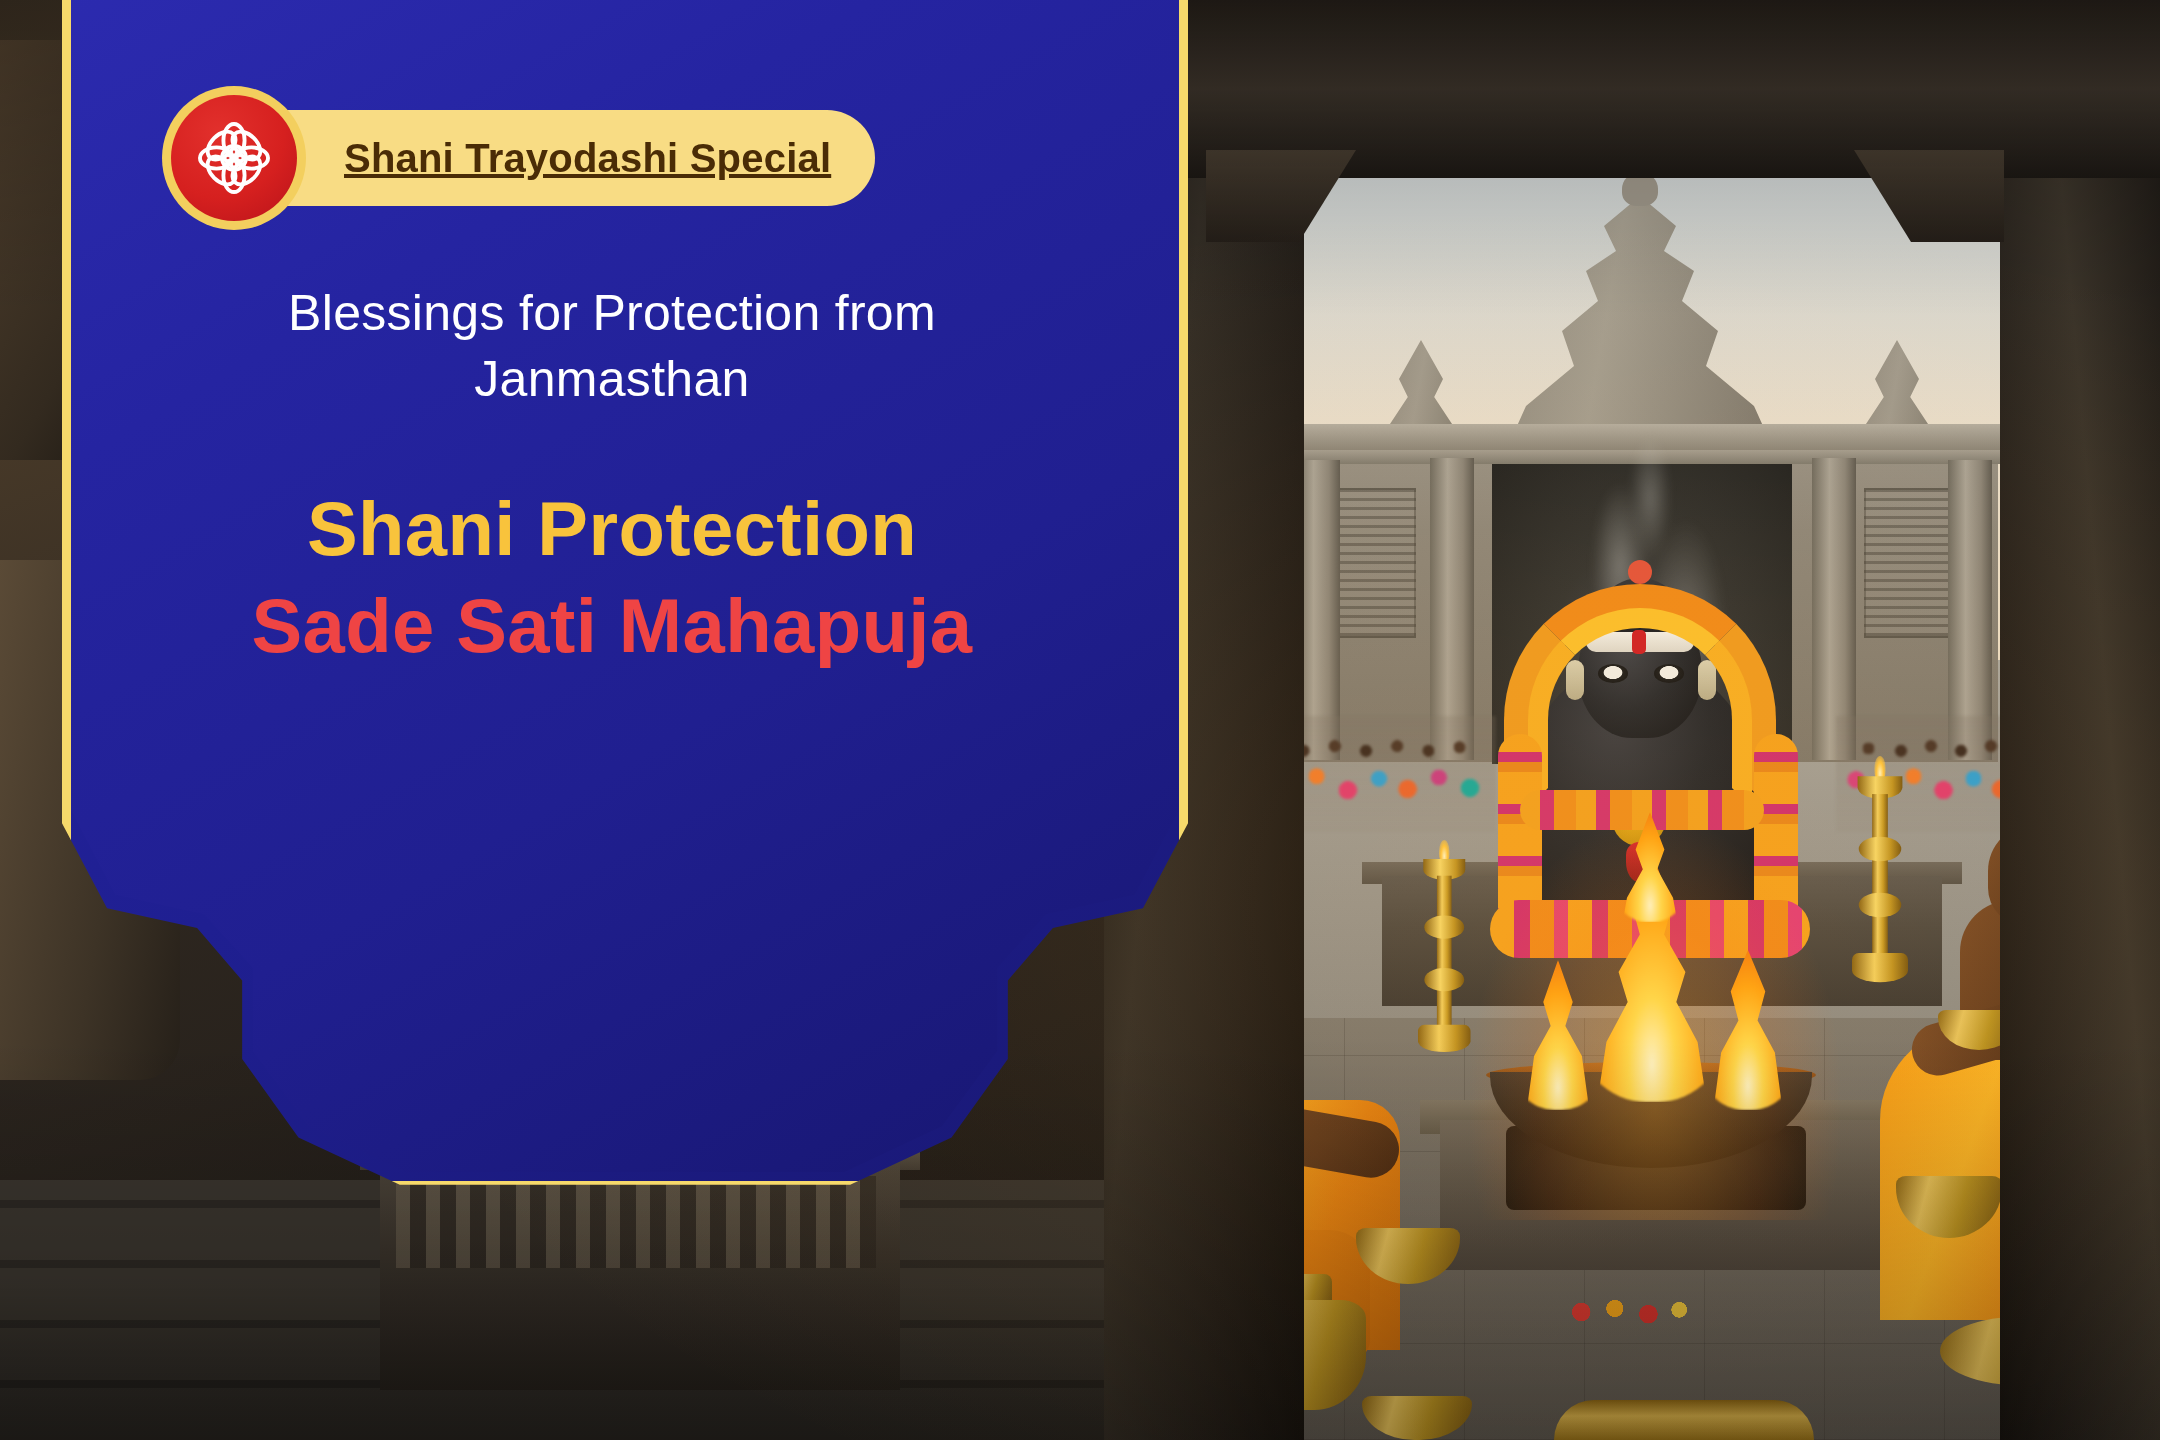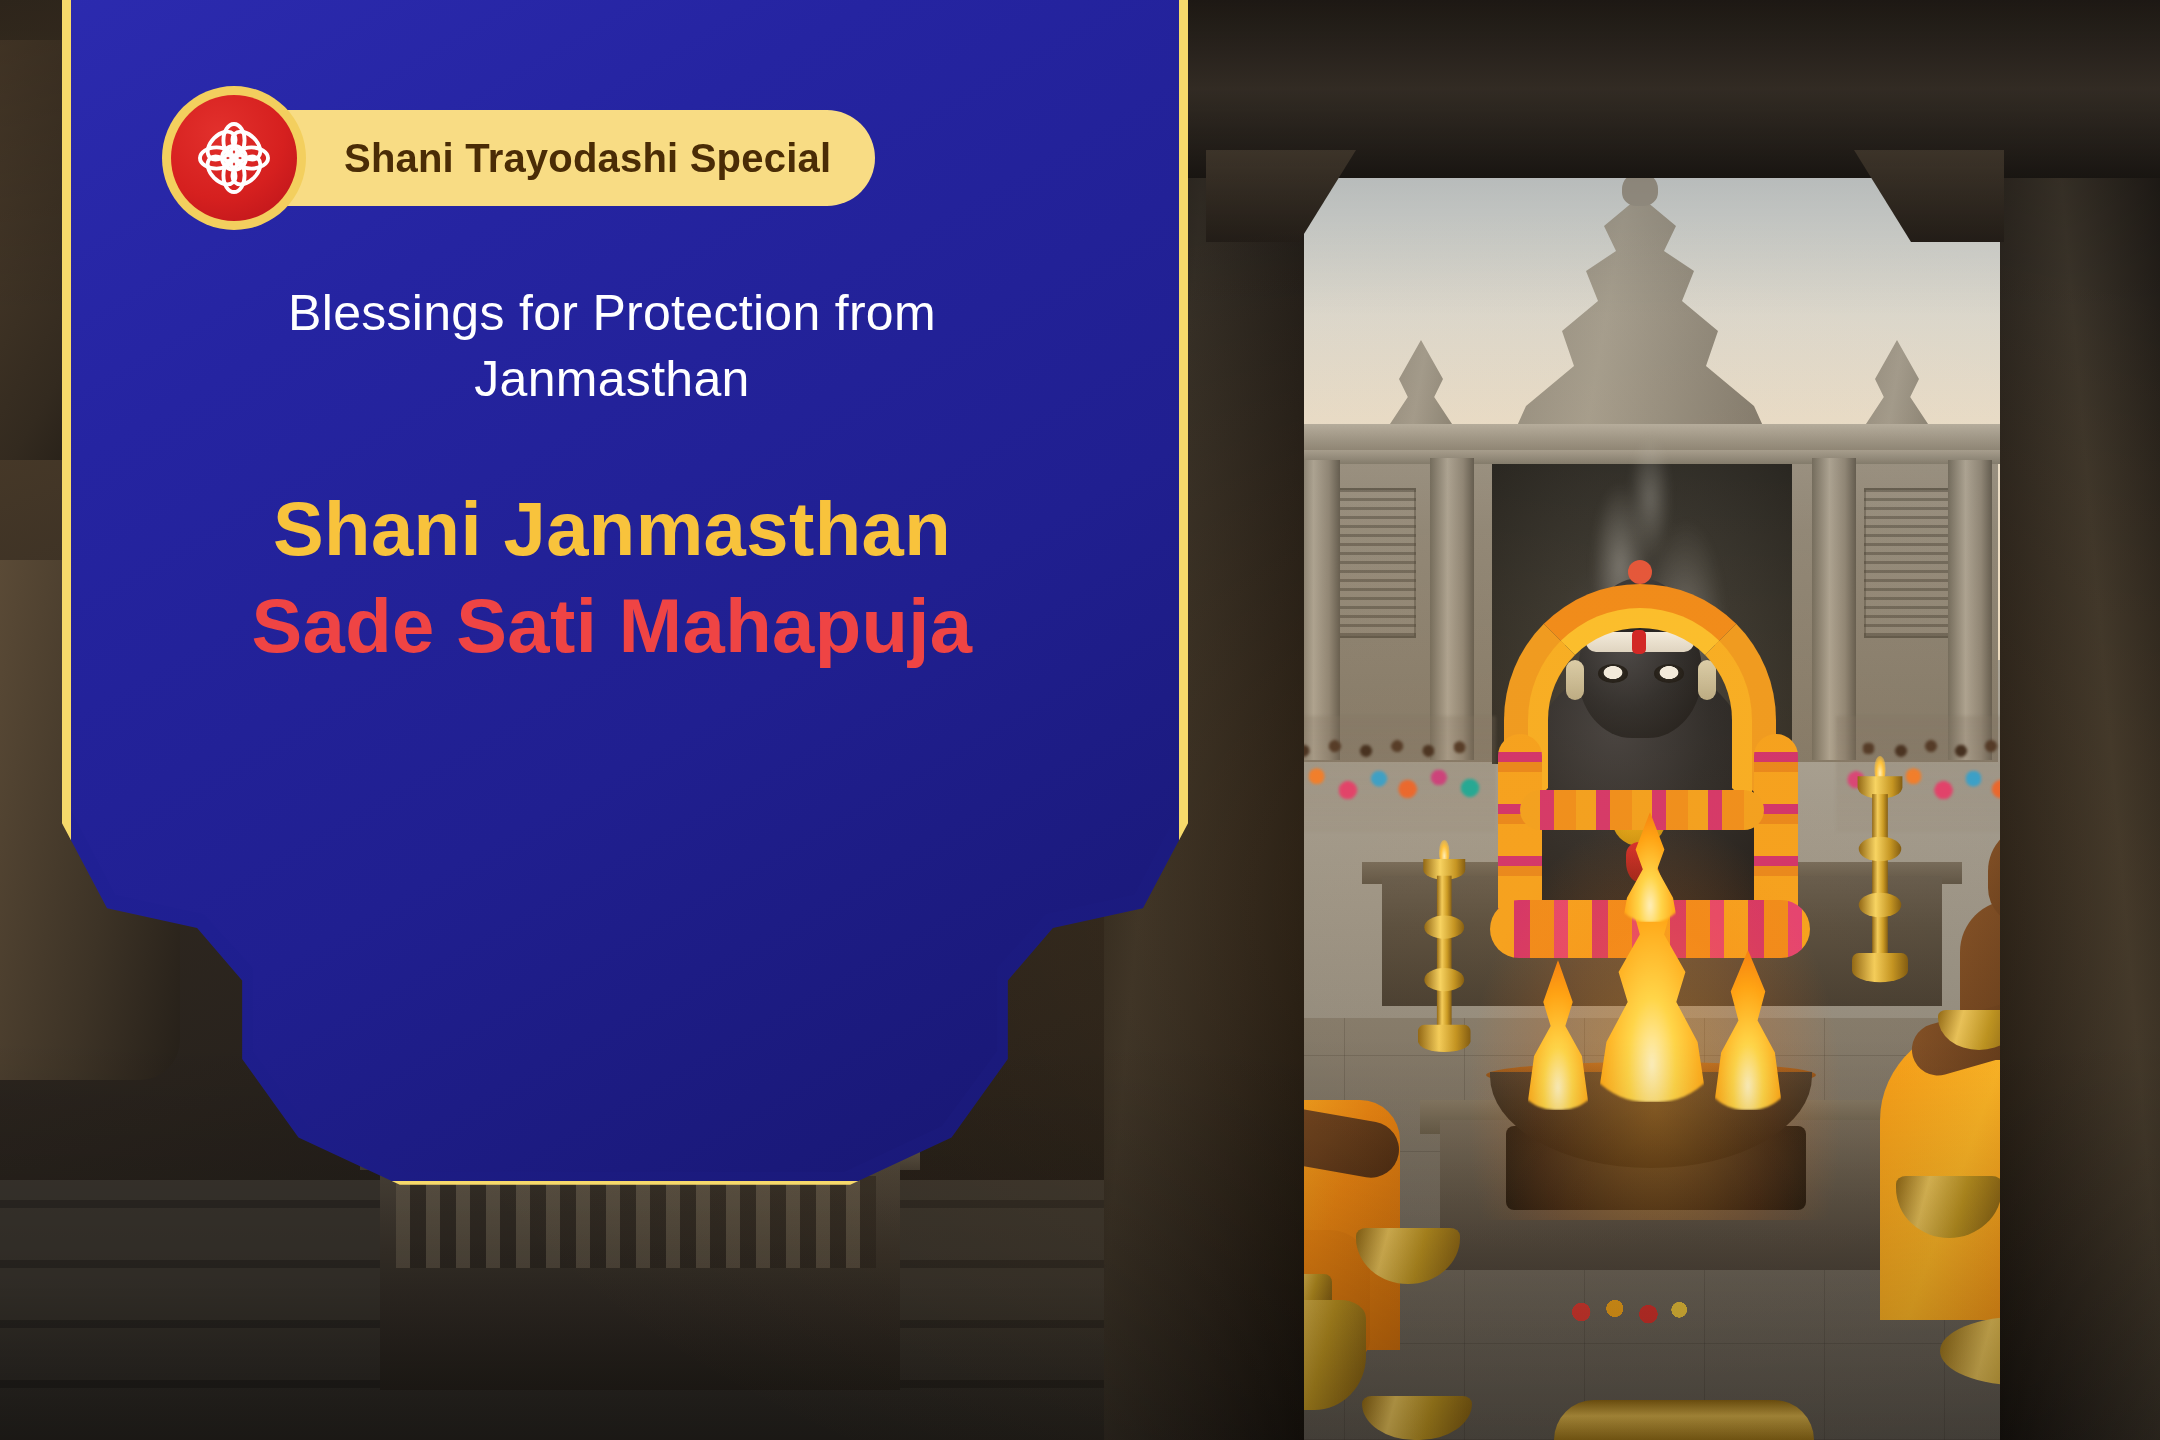--- a/index.html
+++ b/index.html
@@ -505,20 +505,21 @@
     height: 96px;
     padding: 0 44px 0 130px;
     display: flex; align-items: center;
     background: #f8dc84;
     border-radius: 48px;
     font-size: 40px;
     font-weight: bold;
     color: #4a2c06;
     letter-spacing: .2px;
     white-space: nowrap;
+    text-decoration: underline;
   }
   .badge-logo {
     position: absolute; left: 0; top: 0;
     width: 144px; height: 144px;
     margin-top: -20px;
     border-radius: 50%;
     background: #f3cf5e;
     display: flex; align-items: center; justify-content: center;
     z-index: 2;
   }
@@ -723,19 +724,19 @@
               <ellipse cx="63.5" cy="63.5" rx="11.5" ry="18" transform="rotate(45 63.5 63.5)"></ellipse>
             </g>
           </svg>
         </div>
       </div>
     </div>
 
     <div class="subtitle">Blessings for Protection from Janmasthan</div>
 
     <div class="title">
-      <span class="l1">Shani Janmasthan</span>
+      <span class="l1">Shani Protection</span>
       <span class="l2">Sade Sati Mahapuja</span>
     </div>
 
   </div>
 
 </div>
 
 </body></html>

